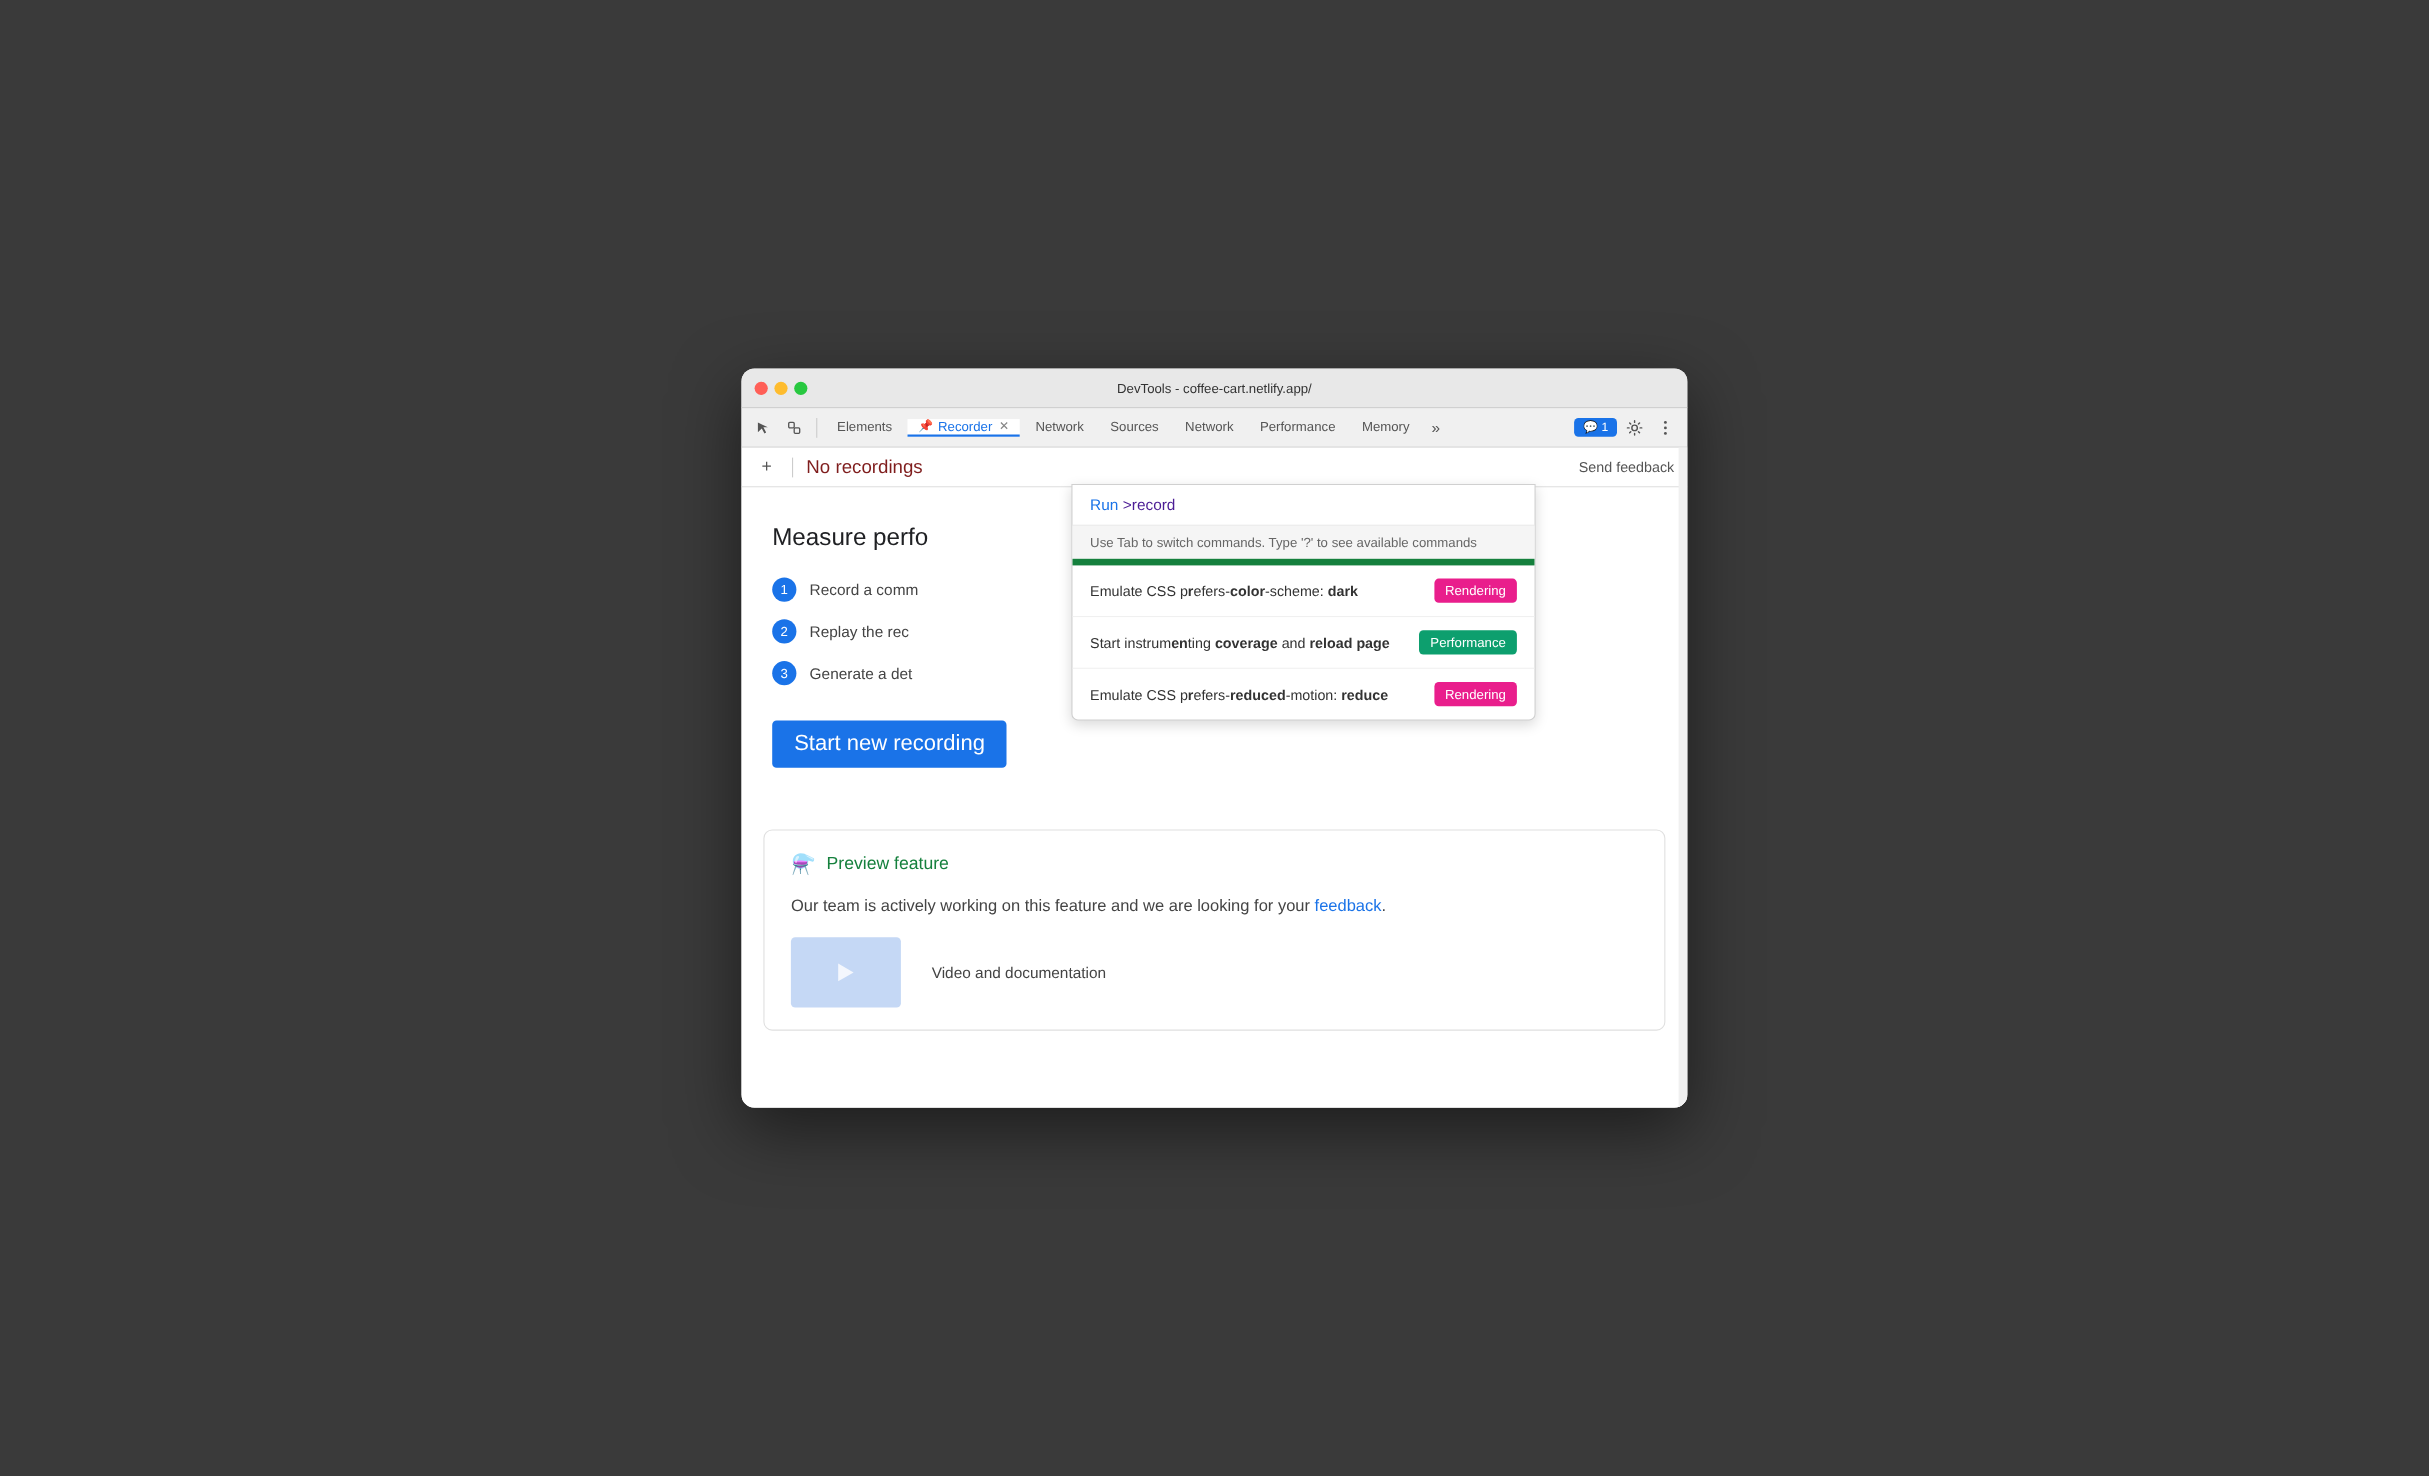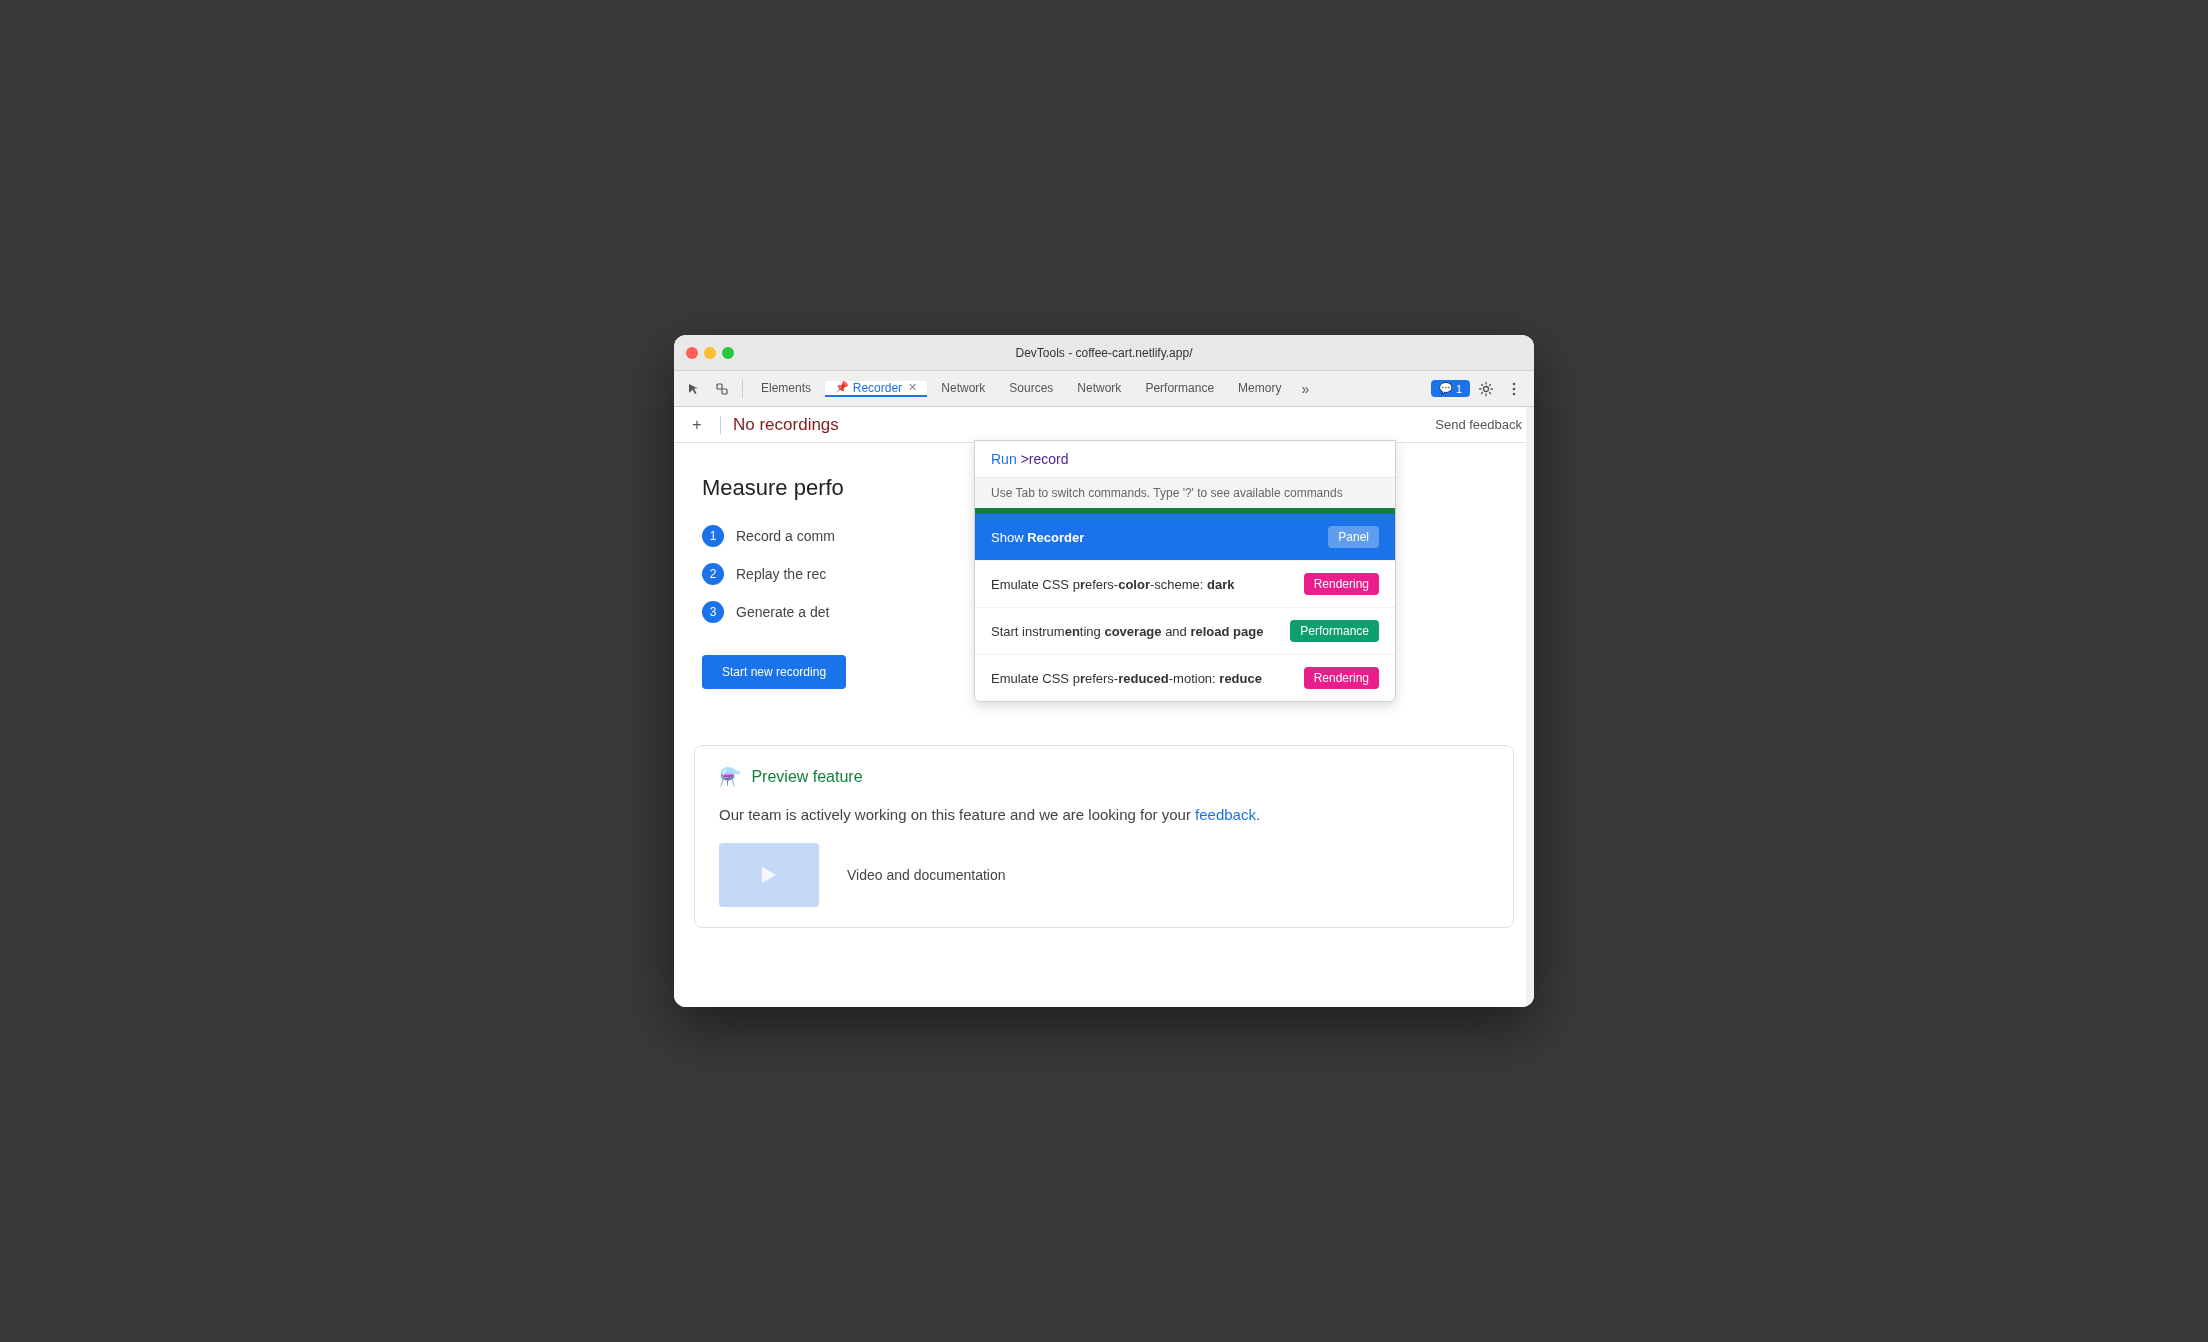--- a/index.html
+++ b/index.html
@@ -232,21 +232,21 @@
       font-weight: 500;
       flex-shrink: 0;
     }
 
     .start-recording-btn {
       background: #1a73e8;
       color: white;
       border: none;
       border-radius: 4px;
       padding: 10px 20px;
-      font-size: 12px;
+      font-size: 20px;
       cursor: pointer;
       font-family: inherit;
     }
 
     
     .preview-box {
       margin: 24px 20px;
       border: 1px solid #e0e0e0;
       border-radius: 8px;
       padding: 20px 24px;
@@ -539,24 +539,20 @@
     <div class="scrollbar"></div>
 
     <div class="command-palette">
       <div class="command-input-row">
         <span class="cmd-run-label">Run</span>
         <span class="cmd-input-text">&gt;record</span>
       </div>
       <div class="cmd-hint">Use Tab to switch commands. Type '?' to see available commands</div>
 
       <ul class="cmd-items">
-        <li class="cmd-item highlighted">
-          <span class="cmd-item-text">Show <em>Recorder</em></span>
-          <button class="cmd-badge badge-panel">Panel</button>
-        </li>
         <li class="cmd-item">
           <span class="cmd-item-text">Emulate CSS p<em>r</em>efers-<em>color</em>-scheme: <strong>dark</strong></span>
           <button class="cmd-badge badge-rendering">Rendering</button>
         </li>
         <li class="cmd-item">
           <span class="cmd-item-text">Start instrum<em>en</em>ting <strong>coverage</strong> and <strong>reload page</strong></span>
           <button class="cmd-badge badge-performance">Performance</button>
         </li>
         <li class="cmd-item">
           <span class="cmd-item-text">Emulate CSS p<em>r</em>efers-<em>reduced</em>-motion: <strong>reduce</strong></span>

